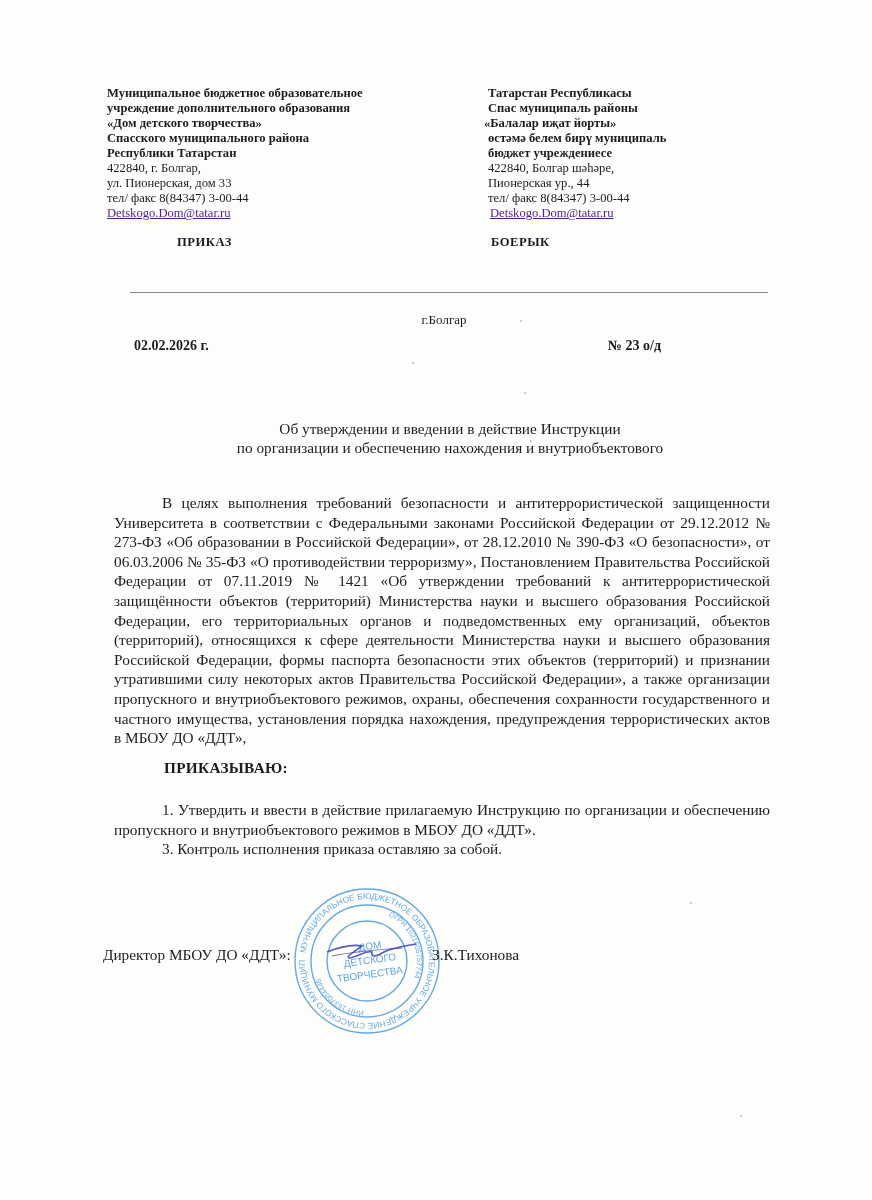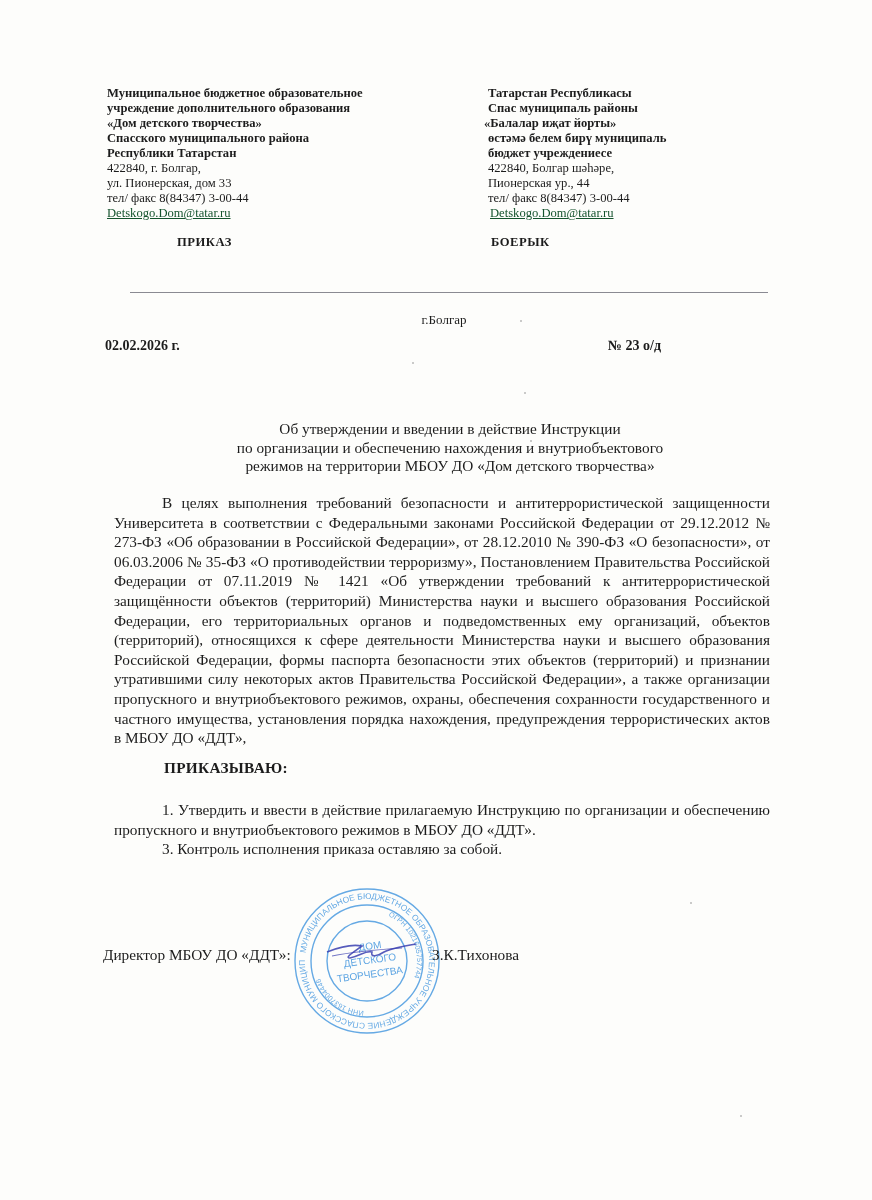--- a/index.html
+++ b/index.html
@@ -3,27 +3,27 @@
 <meta charset="utf-8">
 <style>
   html, body { margin: 0; padding: 0; }
   body {
     width: 872px; height: 1200px; background: #fdfdfb; position: relative; overflow: hidden;
     font-family: "Liberation Serif", "DejaVu Serif", serif; color: #1c1c1c;
   }
   .abs { position: absolute; }
   .hdr { font-size: 12.6px; line-height: 15px; }
   .hdr .b { font-weight: bold; }
-  .hdr a { color: #14532d; text-decoration: underline; }
+  .hdr a { color: #4c1d95; text-decoration: underline; }
   .left-hdr { left: 107px; top: 86px; }
   .right-hdr { left: 488px; top: 86px; }
   .doc-type { font-weight: bold; font-size: 12.6px; letter-spacing: 0.5px; }
   .rule { left: 130px; top: 292px; width: 638px; height: 1px; background: #8a8a92; }
   .city { left: 0; width: 872px; top: 312px; text-align: center; font-size: 13px; padding-left: 8px; }
-  .date { left: 105px; top: 338px; font-weight: bold; font-size: 14px; }
+  .date { left: 134px; top: 338px; font-weight: bold; font-size: 14px; }
   .num { left: 608px; top: 338px; font-weight: bold; font-size: 14px; }
   .title { left: 150px; width: 600px; top: 420px; text-align: center; font-weight: normal; font-size: 15.3px; line-height: 18.5px; }
   .body-text { left: 114px; width: 656px; top: 493px; font-size: 15.3px; line-height: 19.6px; text-align: justify; }
   .body-text p { margin: 0; text-indent: 48px; }
   .order-kw { left: 164px; top: 759px; font-weight: bold; font-size: 15.3px; letter-spacing: 0.3px; }
   .items { left: 114px; width: 656px; top: 800px; font-size: 15.3px; line-height: 19.6px; text-align: justify; }
   .items p { margin: 0; text-indent: 48px; }
   .sign-label { left: 103px; top: 946px; font-size: 15.3px; }
   .sign-name { left: 432px; top: 946px; font-size: 15.3px; }
   .stamp { left: 292px; top: 886px; width: 150px; height: 150px; }
@@ -60,21 +60,20 @@
 
 <div class="abs rule"></div>
 
 <div class="abs city">г.Болгар</div>
 <div class="abs date">02.02.2026 г.</div>
 <div class="abs num">№ 23  о/д</div>
 
 <div class="abs title">
   <div>Об утверждении и введении в действие Инструкции</div>
   <div>по организации и обеспечению нахождения и внутриобъектового</div>
-  <div>режимов на территории МБОУ ДО «Дом детского творчества»</div>
 </div>
 
 <div class="abs body-text">
   <p>В целях выполнения требований безопасности и антитеррористической защищенности Университета в соответствии с Федеральными законами Российской Федерации от 29.12.2012 № 273-ФЗ «Об образовании в Российской Федерации», от 28.12.2010 № 390-ФЗ «О безопасности», от 06.03.2006 № 35-ФЗ «О противодействии терроризму», Постановлением Правительства Российской Федерации от 07.11.2019 № 1421 «Об утверждении требований к антитеррористической защищённости объектов (территорий) Министерства науки и высшего образования Российской Федерации, его территориальных органов и подведомственных ему организаций, объектов (территорий), относящихся к сфере деятельности Министерства науки и высшего образования Российской Федерации, формы паспорта безопасности этих объектов (территорий) и признании утратившими силу некоторых актов Правительства Российской Федерации», а также организации пропускного и внутриобъектового режимов, охраны, обеспечения сохранности государственного и частного имущества, установления порядка нахождения, предупреждения террористических актов в МБОУ ДО «ДДТ»,</p>
 </div>
 
 <div class="abs order-kw">ПРИКАЗЫВАЮ:</div>
 
 <div class="abs items">
   <p>1. Утвердить и ввести в действие прилагаемую Инструкцию по организации и обеспечению пропускного и внутриобъектового режимов в  МБОУ ДО «ДДТ».</p>

